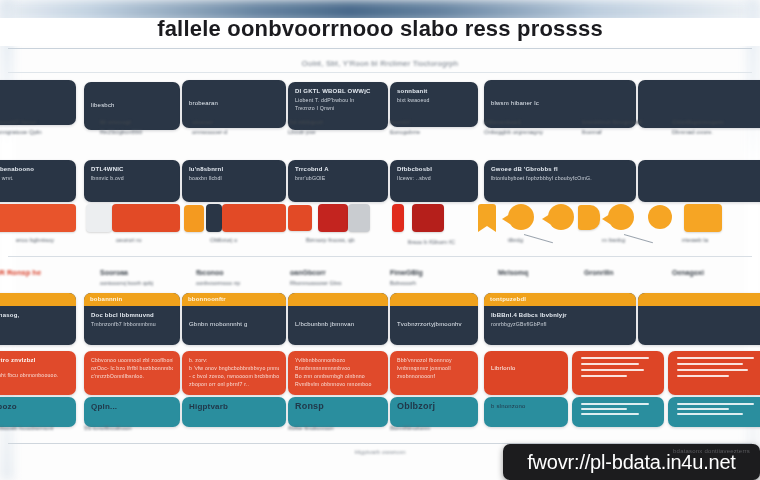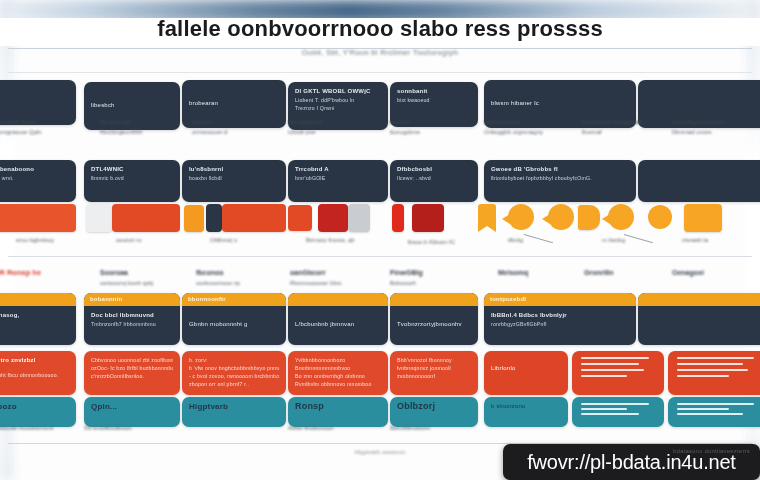--- a/index.html
+++ b/index.html
@@ -53,21 +53,21 @@
     white-space: nowrap;
   }
   .rule {
     position: absolute; left: 8px; width: 744px; height: 1px;
     background: #c9d2db;
   }
   .rule.r1 { top: 48px; }
   .rule.r2 { top: 72px; background:#dfe5ea; }
 
   .subtitle {
-    position: absolute; left: 0; top: 48px; width: 760px;
+    position: absolute; left: 0; top: 59px; width: 760px;
     text-align: center;
     font-size: 7.5px; color: #6d7681; letter-spacing: .3px;
     filter: blur(.85px);
     white-space: nowrap;
   }
 
   .card {
     position: absolute;
     border-radius: 7px;
     overflow: hidden;

